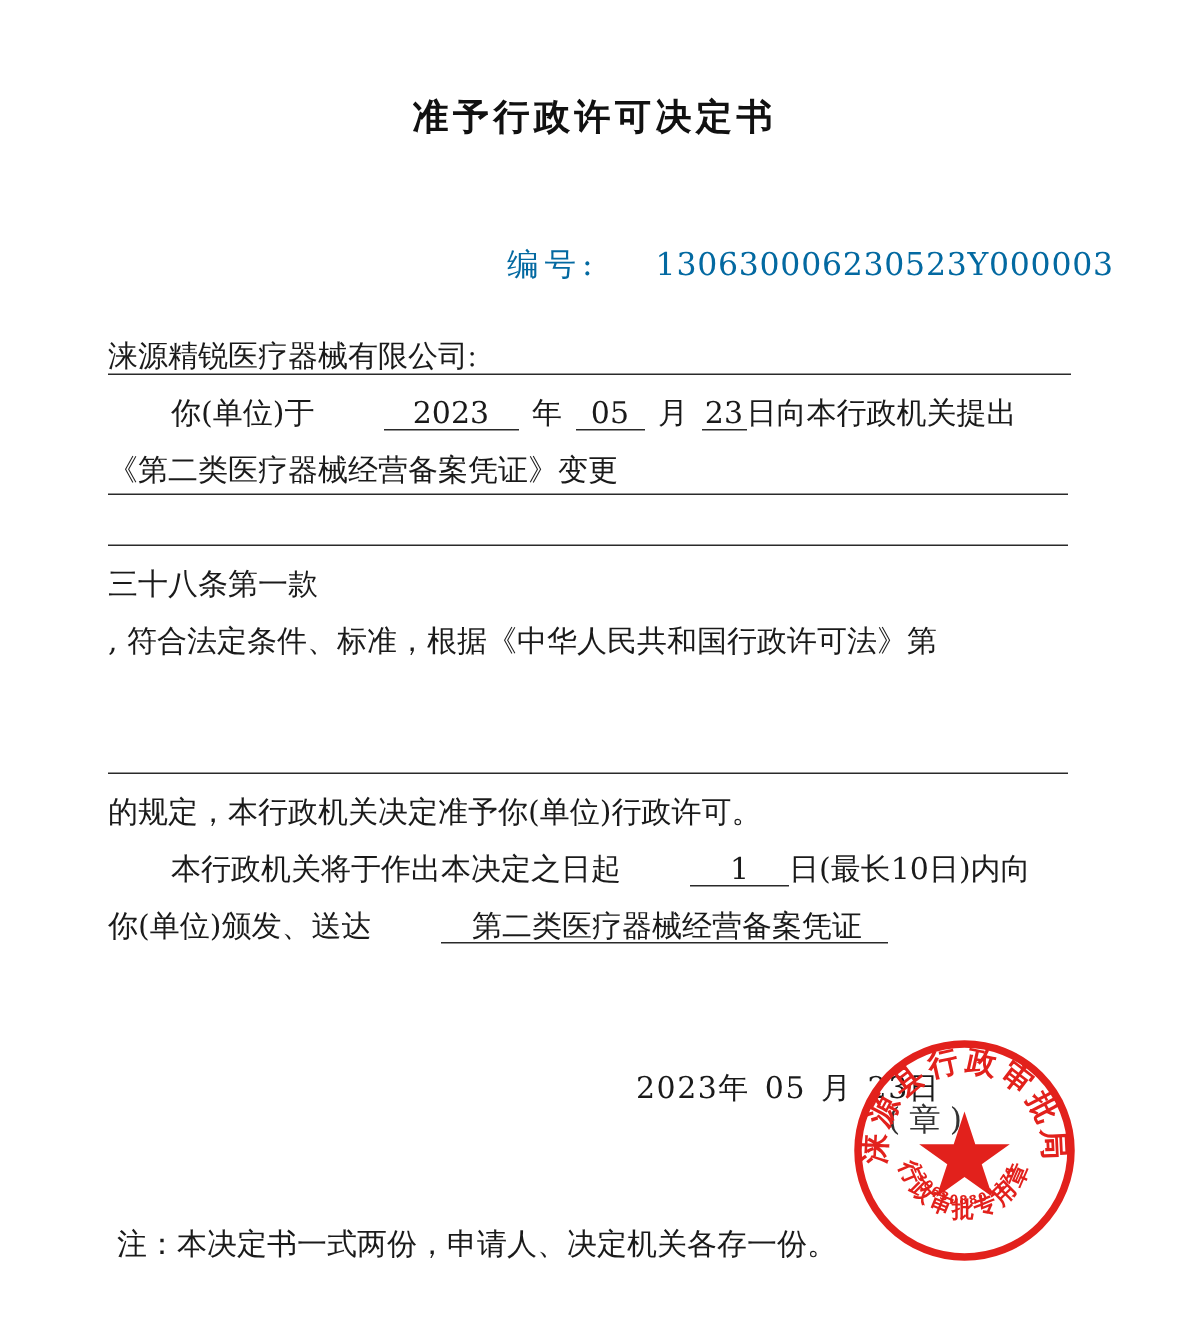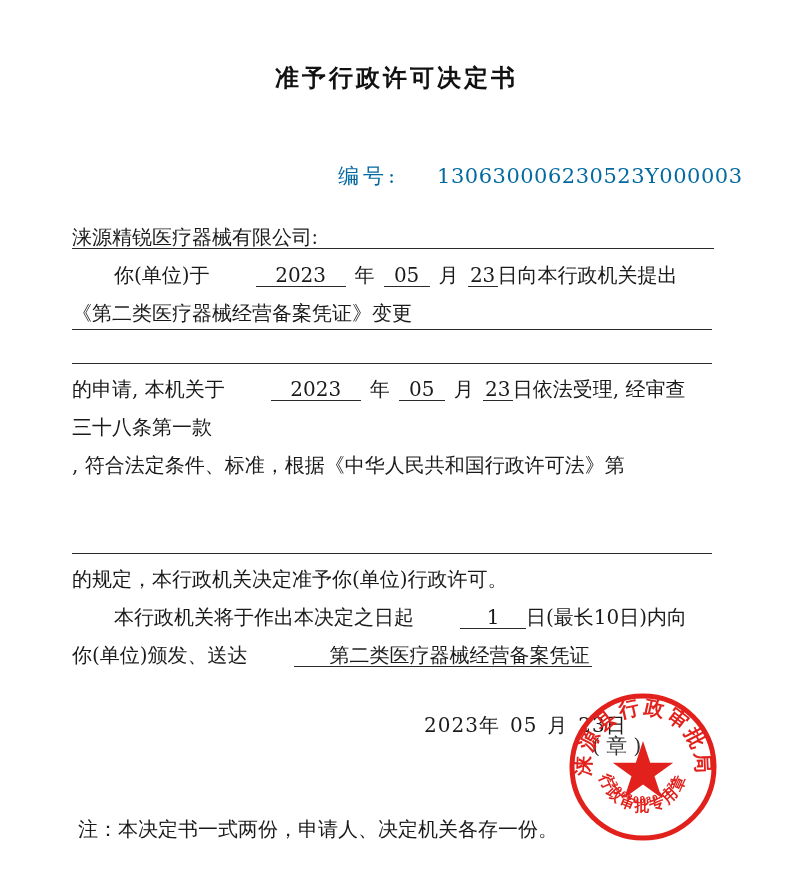--- a/index.html
+++ b/index.html
@@ -85,21 +85,21 @@
     display: inline-block;
     text-align: center;
     border-bottom: 1.3px solid #2a2a2a;
     line-height: 1.05;
     padding: 0 2px;
   }
   .fill.w-year  { min-width: 86px; }
   .fill.w-mon   { min-width: 42px; }
   .fill.w-day   { min-width: 26px; }
   .fill.w-num   { min-width: 62px; }
-  .fill.w-cert  { min-width: 290px; text-align: right; padding-left: 6px; }
+  .fill.w-cert  { min-width: 290px; text-align: center; padding-left: 6px; }
 
   .indent { display: inline-block; width: 42px; }
   .sp-lg  { display: inline-block; width: 46px; }
   .sp-sm  { display: inline-block; width: 9px; }
 
   
   .blank-rule {
     position: relative;
     height: 38px;
   }
@@ -185,23 +185,20 @@
     </div>
 
     <div class="ln rule-full">
       <span>《第二类医疗器械经营备案凭证》变更</span>
     </div>
 
     <div class="blank-rule">
       <span></span>
     </div>
 
-    <div class="ln">
-      <span>的申请, 本机关于</span><span class="sp-lg"></span><span class="fill w-year">2023</span><span class="sp-sm"></span><span>年</span><span class="sp-sm"></span><span class="fill w-mon">05</span><span class="sp-sm"></span><span>月</span><span class="sp-sm"></span><span class="fill w-day">23</span><span>日依法受理, 经审查</span>
-    </div>
 
     <div class="ln">
       <span>三十八条第一款</span>
     </div>
 
     <div class="ln">
       <span>, 符合法定条件、标准，根据《中华人民共和国行政许可法》第</span>
     </div>
 
     <div class="ln"></div>

